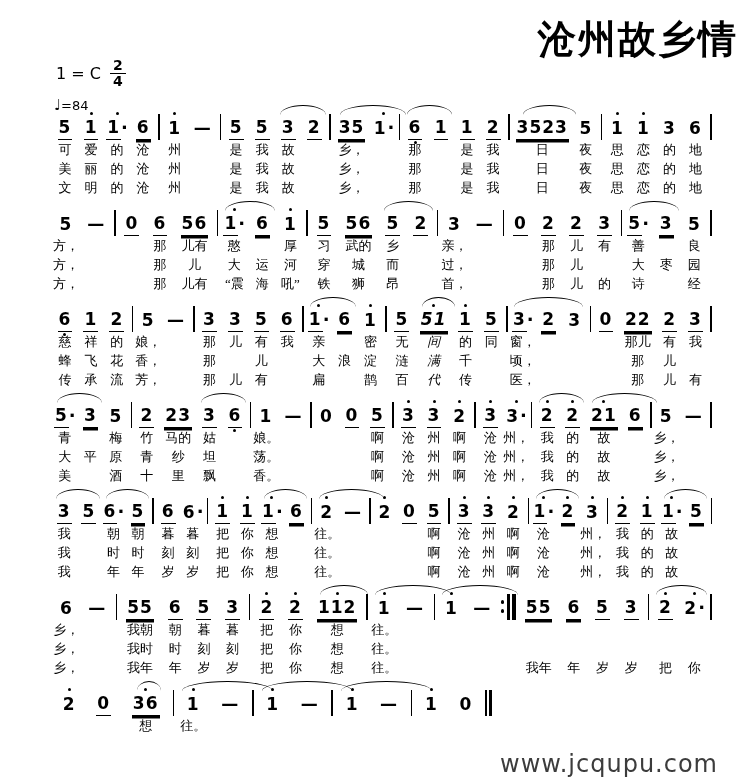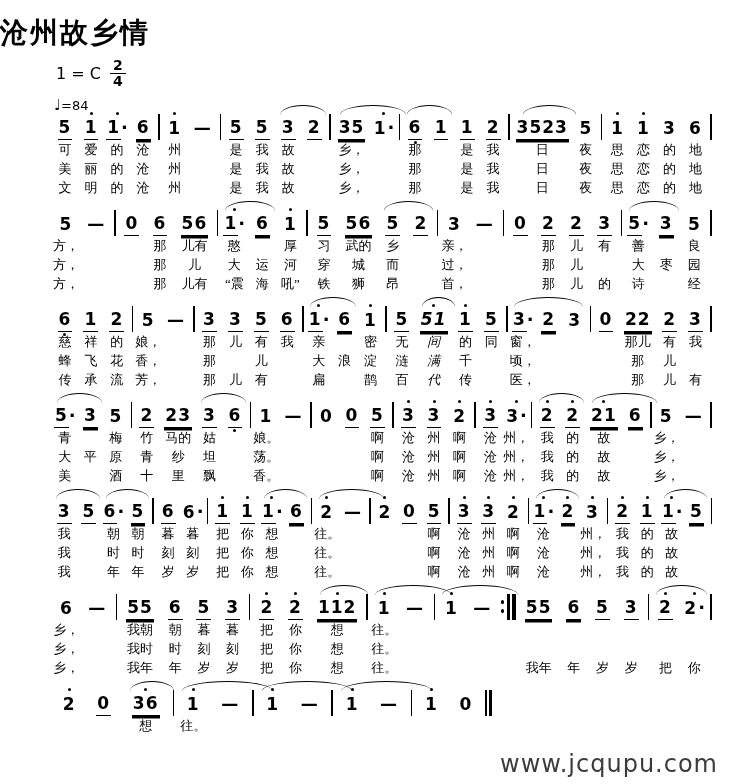--- a/index.html
+++ b/index.html
@@ -1,21 +1,21 @@
 <!DOCTYPE html>
 <html><head>
 <meta charset="utf-8">
 <style>
   html,body{margin:0;padding:0;background:#fff;}
   body{width:738px;height:784px;position:relative;overflow:hidden;
        font-family:"Liberation Serif", serif;color:#000;}
   
   .header{position:relative;height:106px;}
-  .title{margin:0;position:absolute;top:14px;left:0;width:100%;text-align:left;
-         font-size:28px;font-weight:600;letter-spacing:2px;font-family:"DejaVu Serif",serif;}
+  .title{margin:0;position:absolute;top:14px;left:0;width:100%;text-align:right;
+         font-size:38px;font-weight:600;letter-spacing:2px;font-family:"DejaVu Serif",serif;}
   .subtitle{position:absolute;top:58px;left:0;width:100%;text-align:center;
             font-size:17px;letter-spacing:1px;}
   .credits{position:absolute;top:55px;right:30px;font-size:14px;line-height:20px;color:#993333;}
   .keysig{position:absolute;top:58px;left:56px;font-size:16px;
           font-family:"DejaVu Sans",sans-serif;display:flex;align-items:center;}
   .frac{display:inline-flex;flex-direction:column;align-items:center;margin-left:9px;
         font-size:14px;font-weight:bold;line-height:15px;}
   .frac .den{border-top:1px solid #000;padding:0 3px;}
   .frac .numr{padding:0 3px;}
   .tempo{position:absolute;top:96px;left:54px;font-size:13px;font-family:"DejaVu Sans",sans-serif;}
@@ -1281,21 +1281,21 @@
           <span class="num">2</span>
         </div>
         <div class="lyr"></div>
       </div>
       <div class="cell" style="flex-grow: 1;">
         <div class="note">
           <span class="num ul1">0</span>
         </div>
         <div class="lyr"></div>
       </div>
-      <div class="cell" style="flex-grow: 1.45;">
+      <div class="cell" style="flex-grow: 1.45; align-items: center;">
         <div class="note">
           <i class="slur" style="width: 88%;"></i>
           <i class="od oa"></i>
           <span class="num ul2">36</span>
         </div>
         <div class="lyr">想</div>
       </div>
       <div class="bar b-s"></div>
       <div class="cell" style="flex-grow: 1;">
         <div class="note">

